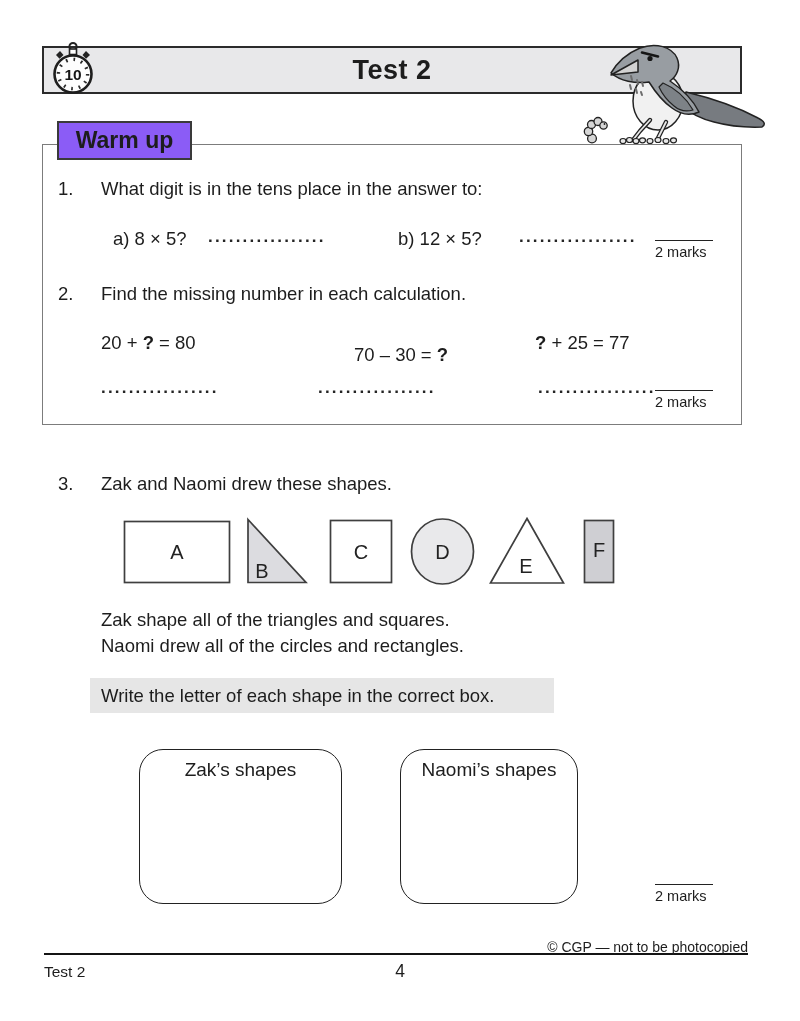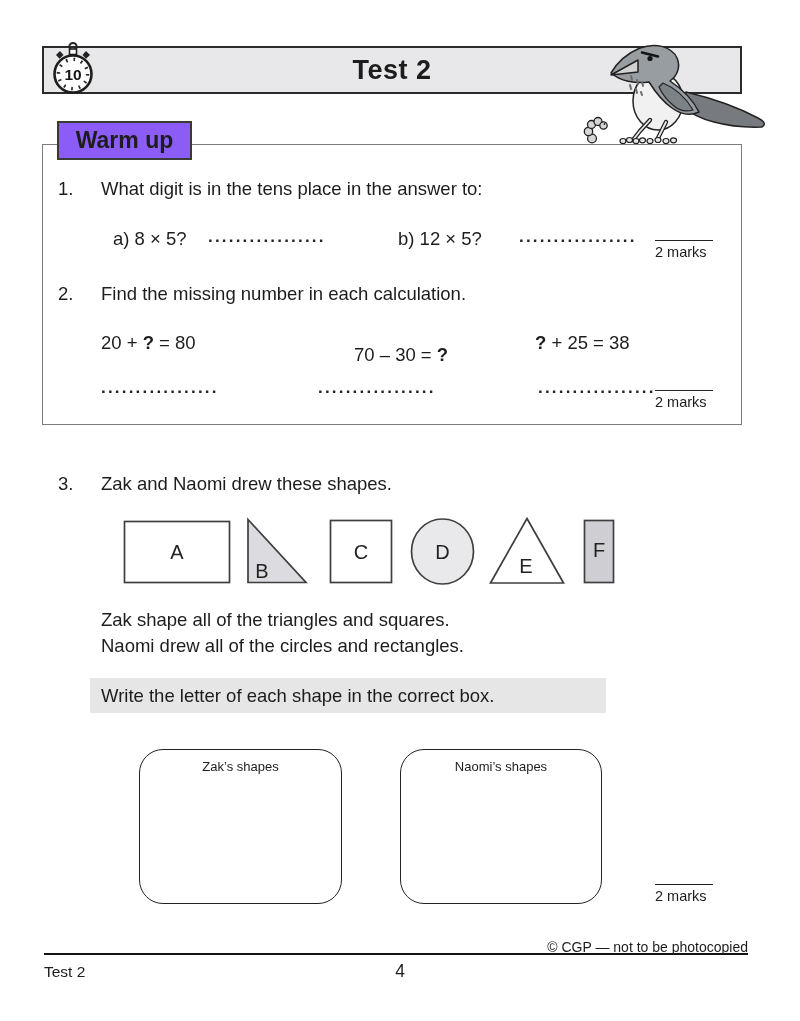--- a/index.html
+++ b/index.html
@@ -31,30 +31,30 @@
     text-align:center;font-size:23px;font-weight:bold;z-index:3;
   }
   .t{font-size:18.5px;white-space:nowrap;}
   .dots{font-size:17px;font-weight:bold;letter-spacing:2.2px;color:#242424;white-space:nowrap;}
   .marks{
     width:58px;border-top:1.7px solid #222;padding-top:3px;
     text-align:left;font-size:14.5px;white-space:nowrap;
   }
   .bold{font-weight:bold;}
   .highlight{
-    left:90px;top:678px;width:516px;height:35px;line-height:35px;
+    left:90px;top:678px;width:464px;height:35px;line-height:35px;
     background:#e6e6e6;box-sizing:border-box;padding-left:11px;
     font-size:18.5px;white-space:nowrap;
   }
   .answer-box{
     top:749px;height:155px;border:1.7px solid #222;border-radius:24px;
     box-sizing:border-box;background:#fff;
   }
   .answer-box .box-title{
-    display:block;text-align:center;margin-top:9px;font-size:13px;
+    display:block;text-align:center;margin-top:9px;font-size:19px;
   }
   .footer-line{left:44px;top:953px;width:704px;height:2.3px;background:#141414;}
   .footer-left{left:44px;top:963px;font-size:15.5px;}
   .footer-page{left:0;top:961px;width:800px;text-align:center;font-size:17.5px;}
   .footer-right{right:52px;top:939px;font-size:14px;}
   svg text{font-family:"Liberation Sans", sans-serif;}
 </style>
 </head>
 <body>
 
@@ -132,21 +132,21 @@
   <span class="abs dots" style="left:208px;top:227px;">.................</span>
   <span class="abs t" style="left:398px;top:228px;">b) 12 × 5?</span>
   <span class="abs dots" style="left:519px;top:227px;">.................</span>
   <div class="abs marks" style="left:655px;top:240px;">2 marks</div>
 
   <span class="abs t" style="left:58px;top:283px;">2.</span>
   <span class="abs t" style="left:101px;top:283px;">Find the missing number in each calculation.</span>
 
   <span class="abs t" style="left:101px;top:332px;"><span>20 + </span><span class="bold">?</span><span> = 80</span></span>
   <span class="abs t" style="left:318px;top:344px;margin-left:36px;"><span>70 – 30 = </span><span class="bold">?</span><span></span></span>
-  <span class="abs t" style="left:535px;top:332px;"><span></span><span class="bold">?</span><span> + 25 = 38</span></span>
+  <span class="abs t" style="left:535px;top:332px;"><span></span><span class="bold">?</span><span> + 25 = 77</span></span>
 
   <span class="abs dots" style="left:101px;top:378px;">.................</span>
   <span class="abs dots" style="left:318px;top:378px;">.................</span>
   <span class="abs dots" style="left:538px;top:378px;">.................</span>
   <div class="abs marks" style="left:655px;top:390px;">2 marks</div>
 
   <span class="abs t" style="left:58px;top:473px;">3.</span>
   <span class="abs t" style="left:101px;top:473px;">Zak and Naomi drew these shapes.</span>
 
   <svg class="abs" style="left:120px;top:514px;width:500px;height:75px;" viewBox="0 0 500 75">
@@ -169,21 +169,21 @@
   </svg>
 
   <span class="abs t" style="left:101px;top:609px;">Zak shape all of the triangles and squares.</span>
   <span class="abs t" style="left:101px;top:635px;">Naomi drew all of the circles and rectangles.</span>
 
   <div class="abs highlight">Write the letter of each shape in the correct box.</div>
 
   <div class="abs answer-box" style="left:139px;width:203px;">
     <span class="box-title">Zak’s shapes</span>
   </div>
-  <div class="abs answer-box" style="left:400px;width:202px;">
+  <div class="abs answer-box" style="left:400px;width:178px;">
     <span class="box-title">Naomi’s shapes</span>
   </div>
 
   <div class="abs marks" style="left:655px;top:884px;">2 marks</div>
 
   <div class="abs footer-line"></div>
   <span class="abs footer-left">Test 2</span>
   <span class="abs footer-page">4</span>
   <span class="abs footer-right">© CGP — not to be photocopied</span>
 

